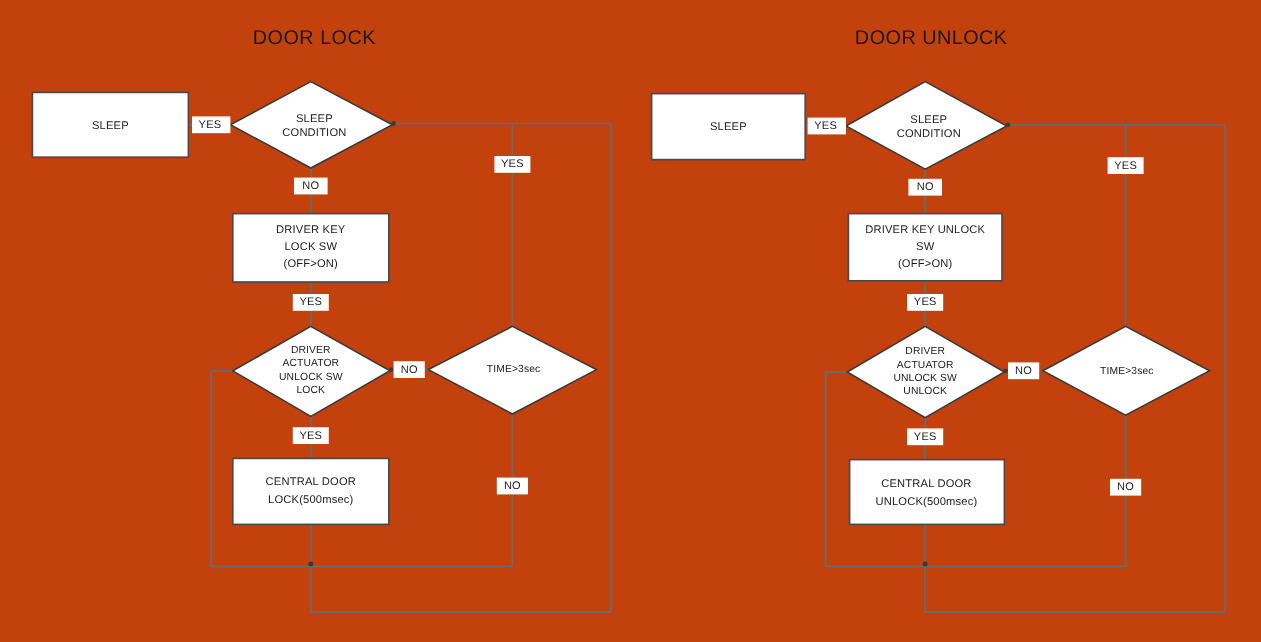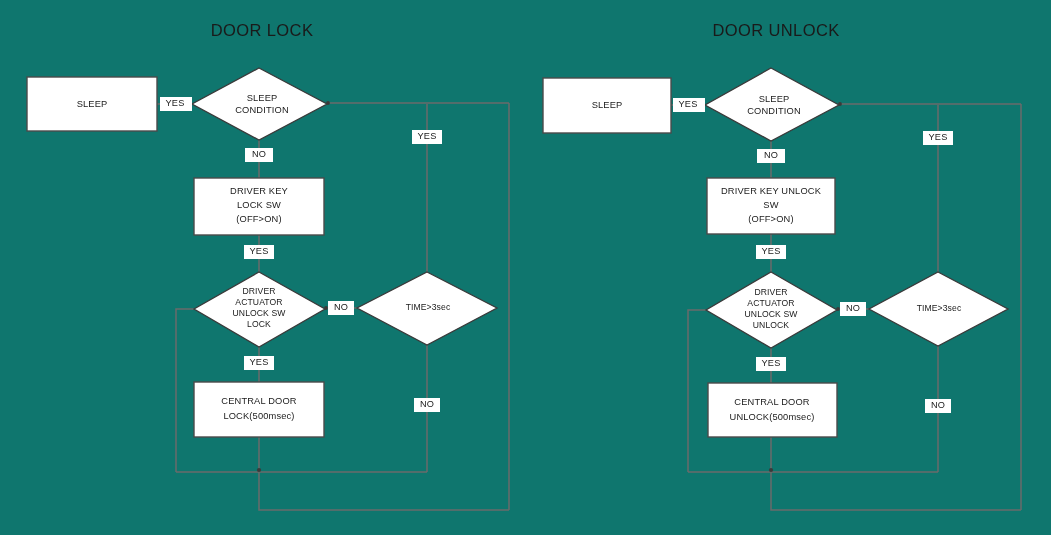--- a/index.html
+++ b/index.html
@@ -10,21 +10,21 @@
   body {
     width: 1051px;
     height: 535px;
     font-family: "Liberation Sans", sans-serif;
     overflow: hidden;
   }
   #canvas {
     position: relative;
     width: 1051px;
     height: 535px;
-    background: #0f766e;
+    background: #c2410c;
   }
   svg.flow {
     position: absolute;
     top: 0;
     left: 0;
     width: 1051px;
     height: 535px;
   }
   .shape {
     fill: #ffffff;

